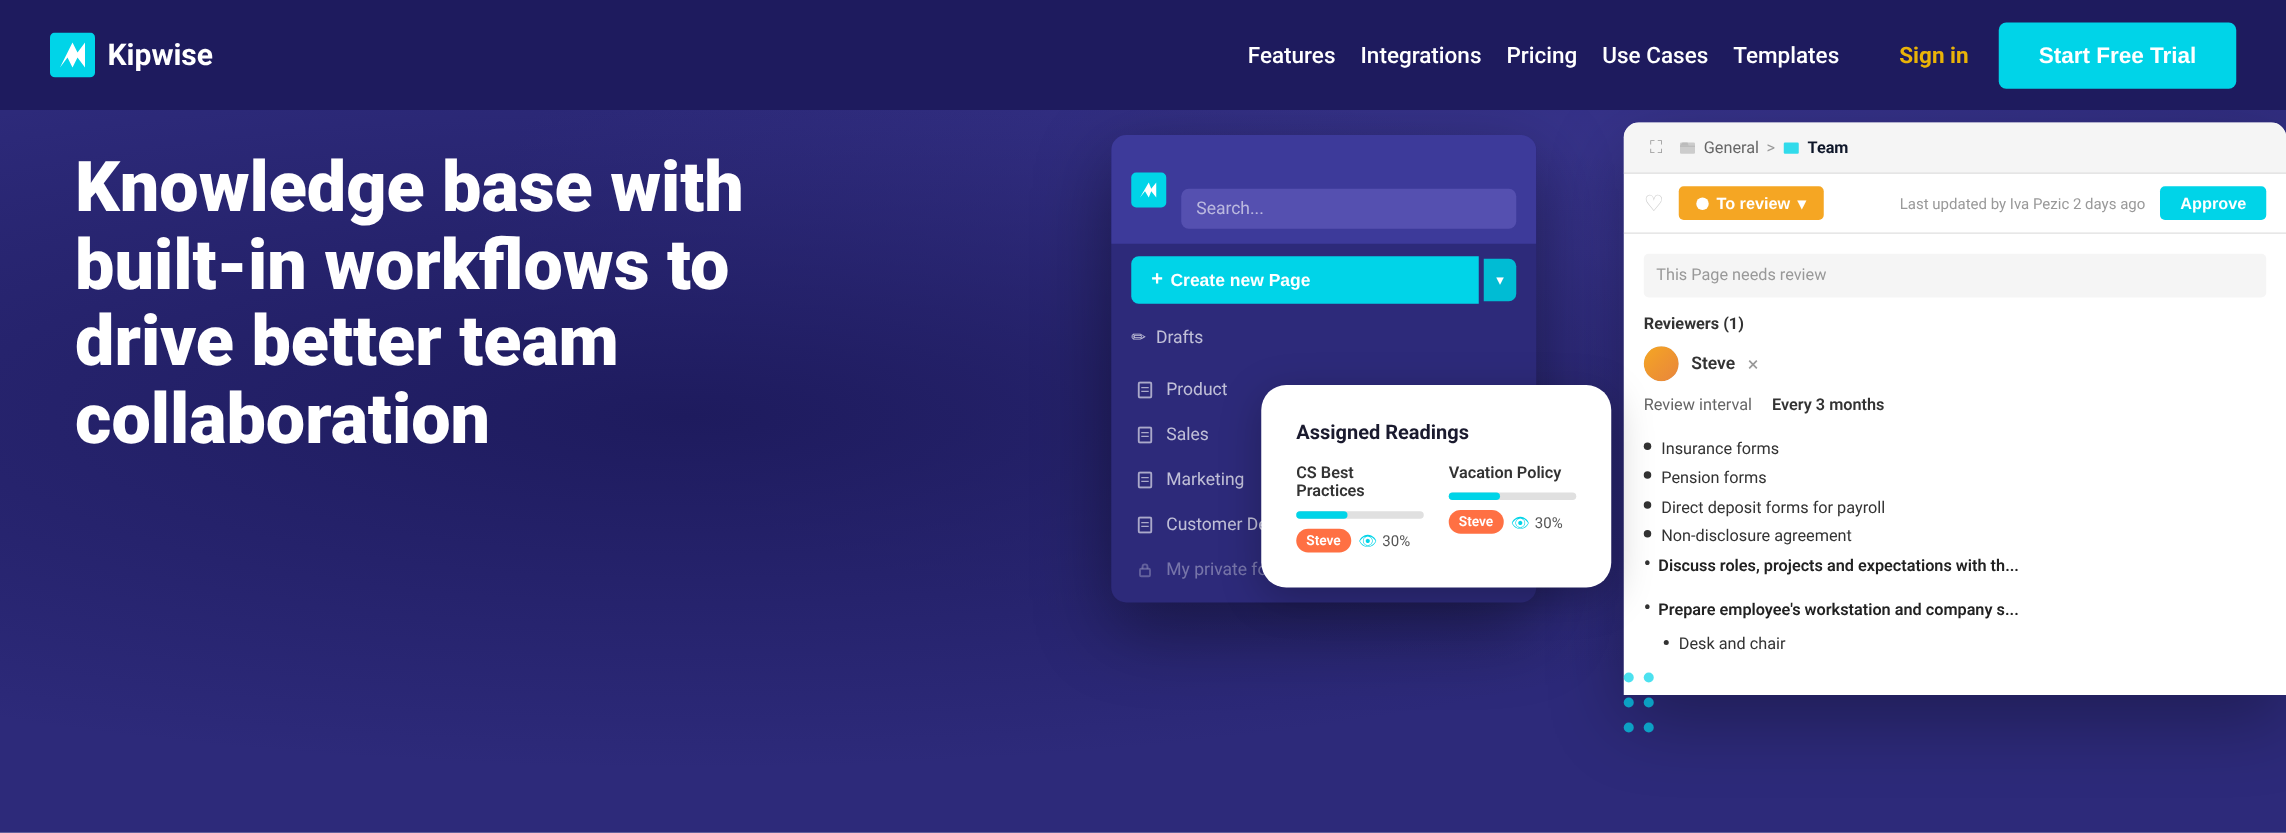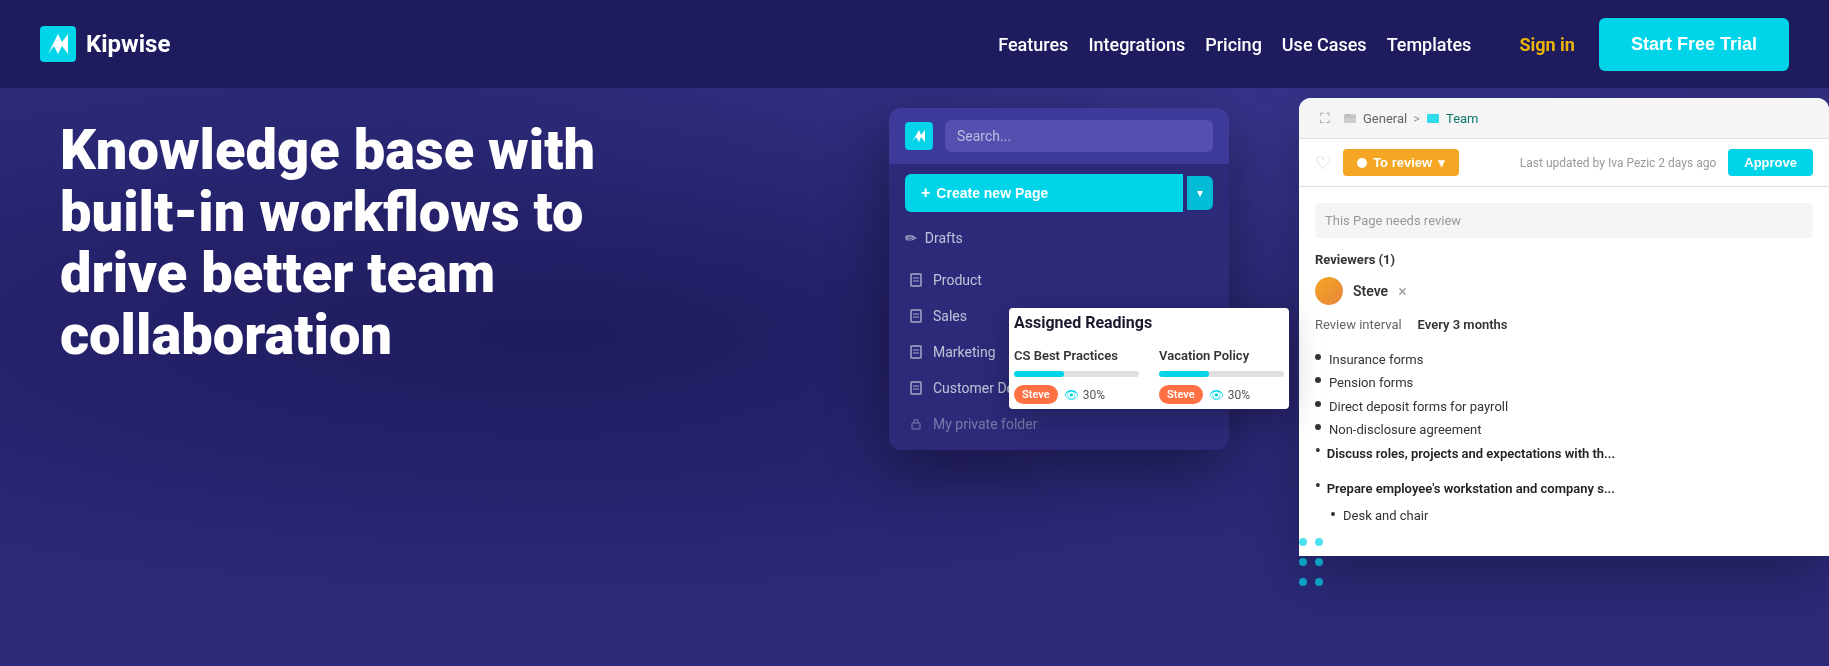--- a/index.html
+++ b/index.html
@@ -149,20 +149,21 @@
     }
 
     .search-bar {
       flex: 1;
       margin-left: 12px;
       background: #5550b0;
       border-radius: 6px;
       padding: 8px 12px;
       color: rgba(255,255,255,0.6);
       font-size: 14px;
+      margin-top: 31px;
     }
 
     .create-page-area {
       padding: 10px 16px;
       display: flex;
       align-items: center;
       gap: 4px;
     }
     .create-page-btn {
       flex: 1;
@@ -213,23 +214,23 @@
       opacity: 0.5;
     }
 
     
     .assigned-readings {
       position: absolute;
       left: 140px;
       top: 220px;
       width: 280px;
       background: #fff;
-      border-radius: 4px;
+      border-radius: 20px;
       box-shadow: 0 8px 32px rgba(0,0,0,0.25);
-      padding: 5px;
+      padding: 28px;
       z-index: 30;
     }
     .assigned-readings-title {
       font-size: 16px;
       font-weight: 700;
       color: #1a1a2e;
       margin-bottom: 16px;
     }
     .reading-cols {
       display: flex;
@@ -307,22 +308,22 @@
       align-items: center;
       gap: 6px;
       font-size: 13px;
       color: #666;
       flex: 1;
     }
     .breadcrumb-separator {
       color: #999;
     }
     .breadcrumb-active {
-      color: #0f766e;
-      font-weight: 400;
+      color: #0f172a;
+      font-weight: 700;
     }
     .expand-icons {
       display: flex;
       gap: 4px;
     }
     .expand-icon {
       width: 20px;
       height: 20px;
       color: #999;
       font-size: 14px;

